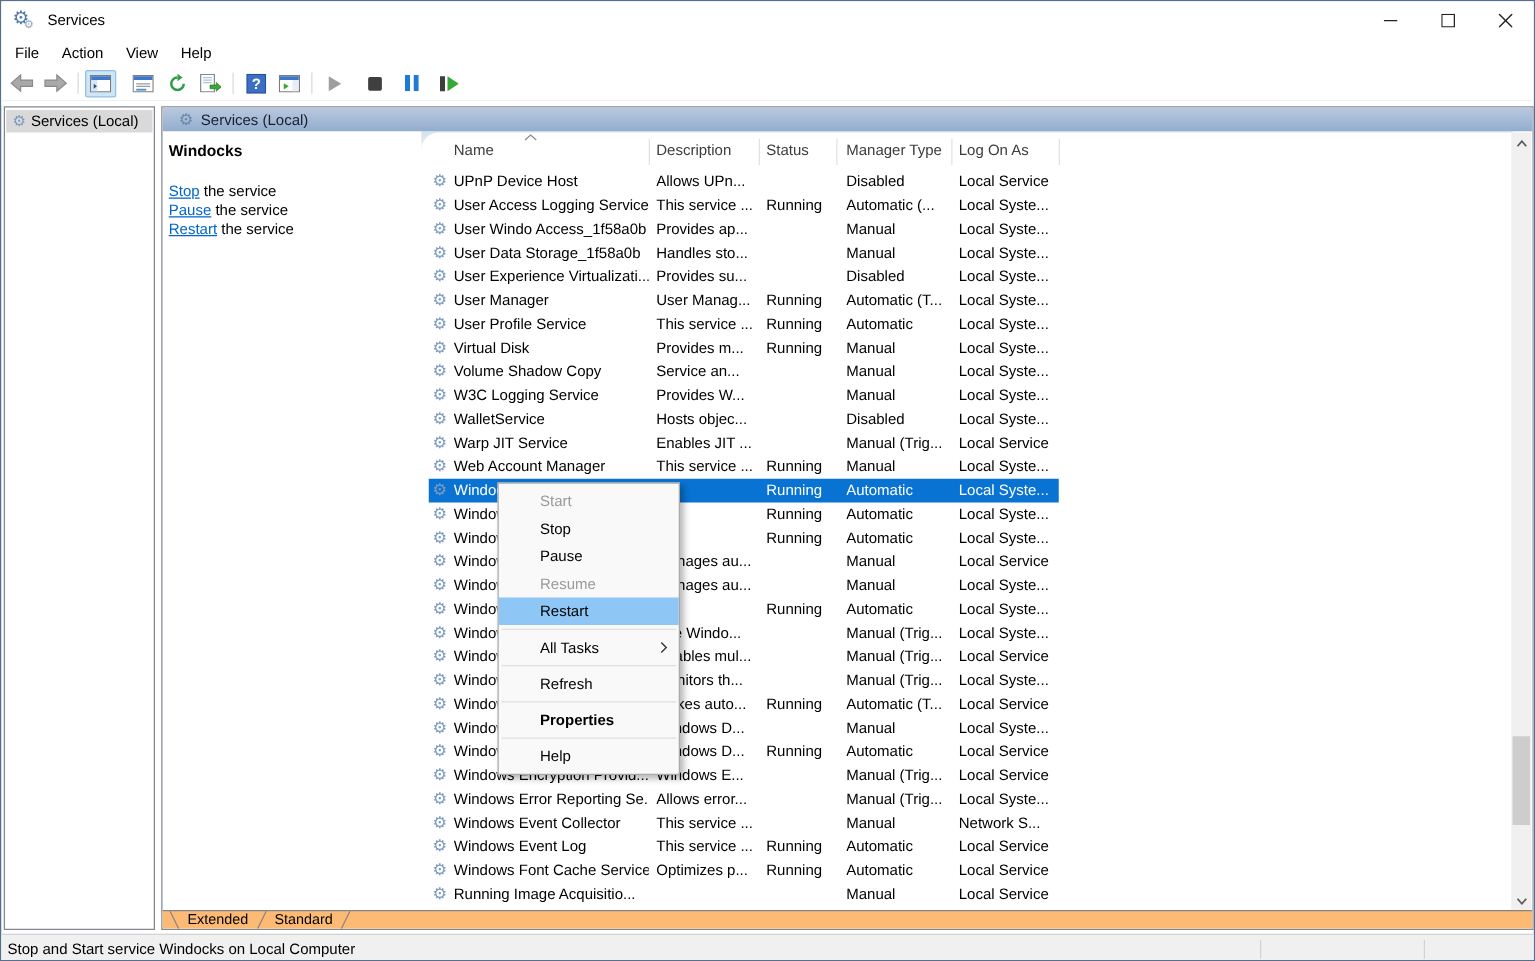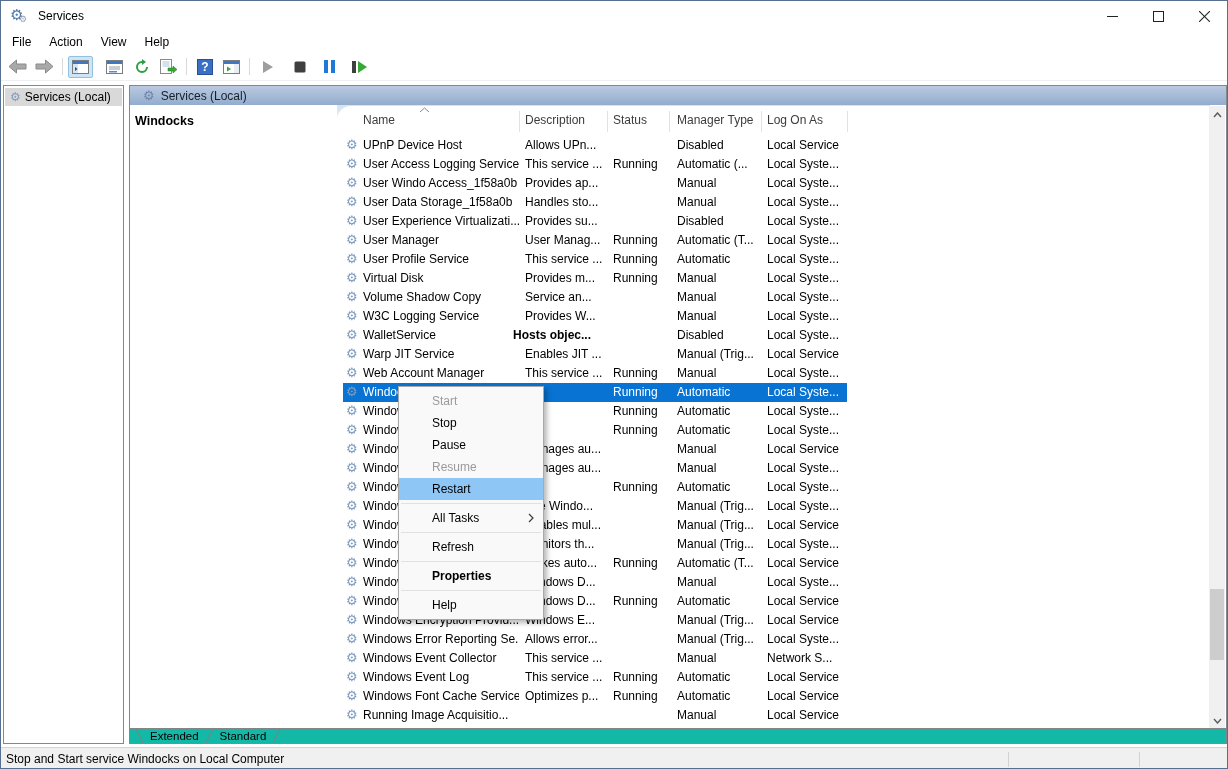--- a/index.html
+++ b/index.html
@@ -51,21 +51,21 @@
   .row{ position:relative; height:19px; width:504px; }
   .row .gear{ position:absolute; left:3px; top:2px; font-size:13px; line-height:14px; color:#7d9cc0; }
   .cell{ position:absolute; top:2px; height:16px; font-size:12px; white-space:nowrap; overflow:hidden; }
   .row.selected{ background:#0873d2; color:#fff; }
   
   .vscroll{ position:absolute; left:1079px; top:20px; width:16px; height:623px; background:#f0f0f0; }
   .varrow{ position:absolute; left:0; width:16px; height:17px; display:flex; align-items:center; justify-content:center; }
   .varrow.up{ top:0; } .varrow.down{ bottom:0; }
   .vthumb{ position:absolute; left:1px; top:483px; width:14px; height:71px; background:#cdcdcd; }
   
-  .tabstrip{ position:absolute; left:0; bottom:0; width:100%; height:15px; background:#14b8a6; border-top:1px solid #848484; display:flex; align-items:stretch; padding-left:2px; font-size:11.5px; }
+  .tabstrip{ position:absolute; left:0; bottom:0; width:100%; height:15px; background:#fdba74; border-top:1px solid #848484; display:flex; align-items:stretch; padding-left:2px; font-size:11.5px; }
   .tabslant{ width:1px; background:#808080; margin:0 7px; transform:skewX(-26deg); }
   .tabslant.first{ transform:skewX(26deg); }
   .tab{ padding:1px 3px 0 3px; white-space:nowrap; }
   
   .ctxmenu{ position:absolute; left:397px; top:385px; width:146px; background:#f9f9f9;
             border:1px solid #a8a8a8; box-shadow:3px 3px 5px rgba(0,0,0,.28); padding:3px 0; z-index:30;}
   .menuitem{ position:relative; height:22px; line-height:22px; padding-left:33px; font-size:12px; }
   .menuitem.disabled{ color:#9a9a9a; }
   .menuitem.hl{ background:#8ec6f5; }
   .menuitem.bold{ font-weight:bold; }
@@ -211,20 +211,25 @@
   <div class="right-panel">
     <div class="tint"></div>
 
     <div class="band">
       <span class="gear">⚙</span>
       <span class="band-label">Services (Local)</span>
     </div>
 
     <div class="task-pane">
       <div class="task-title">Windocks</div>
+      <div id="tasklinks">
+          <div class="task-line"><a class="task-link">Stop</a><span> the service</span></div>
+          <div class="task-line"><a class="task-link">Pause</a><span> the service</span></div>
+          <div class="task-line"><a class="task-link">Restart</a><span> the service</span></div>
+        </div>
     </div>
 
     <div class="list">
       <div class="lhead" id="listhead">
         <svg class="sortcaret" width="11" height="6">
             <polyline points="1,5 5.5,1 10,5" fill="none" stroke="#8a8a8a" stroke-width="1"></polyline>
           </svg>
       <div class="hcell" style="left: 20px; width: 156px;">Name</div>
           <div class="hcell" style="left: 182px; width: 86px;">Description</div>
           <div class="hcell" style="left: 270px; width: 62px;">Status</div>
@@ -313,21 +318,21 @@
             <span class="gear">⚙</span>
             <div class="cell" style="left: 20px; width: 156px;">W3C Logging Service</div>
             <div class="cell" style="left: 182px; width: 86px;">Provides W...</div>
             <div class="cell" style="left: 270px; width: 62px;"></div>
             <div class="cell" style="left: 334px; width: 88px;">Manual</div>
             <div class="cell" style="left: 424px; width: 80px;">Local Syste...</div>
           </div>
           <div class="row">
             <span class="gear">⚙</span>
             <div class="cell" style="left: 20px; width: 156px;">WalletService</div>
-            <div class="cell" style="left: 170px; width: 86px; font-weight: bold;">Hosts objec...</div>
+            <div class="cell" style="left: 182px; width: 86px;">Hosts objec...</div>
             <div class="cell" style="left: 270px; width: 62px;"></div>
             <div class="cell" style="left: 334px; width: 88px;">Disabled</div>
             <div class="cell" style="left: 424px; width: 80px;">Local Syste...</div>
           </div>
           <div class="row">
             <span class="gear">⚙</span>
             <div class="cell" style="left: 20px; width: 156px;">Warp JIT Service</div>
             <div class="cell" style="left: 182px; width: 86px;">Enables JIT ...</div>
             <div class="cell" style="left: 270px; width: 62px;"></div>
             <div class="cell" style="left: 334px; width: 88px;">Manual (Trig...</div>

